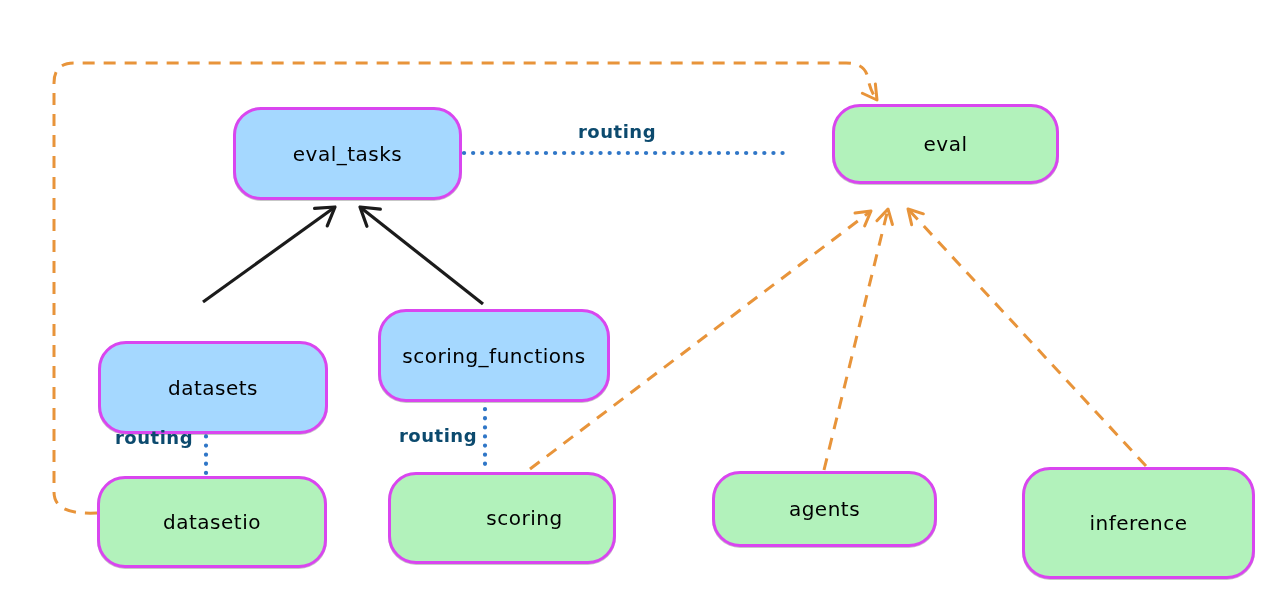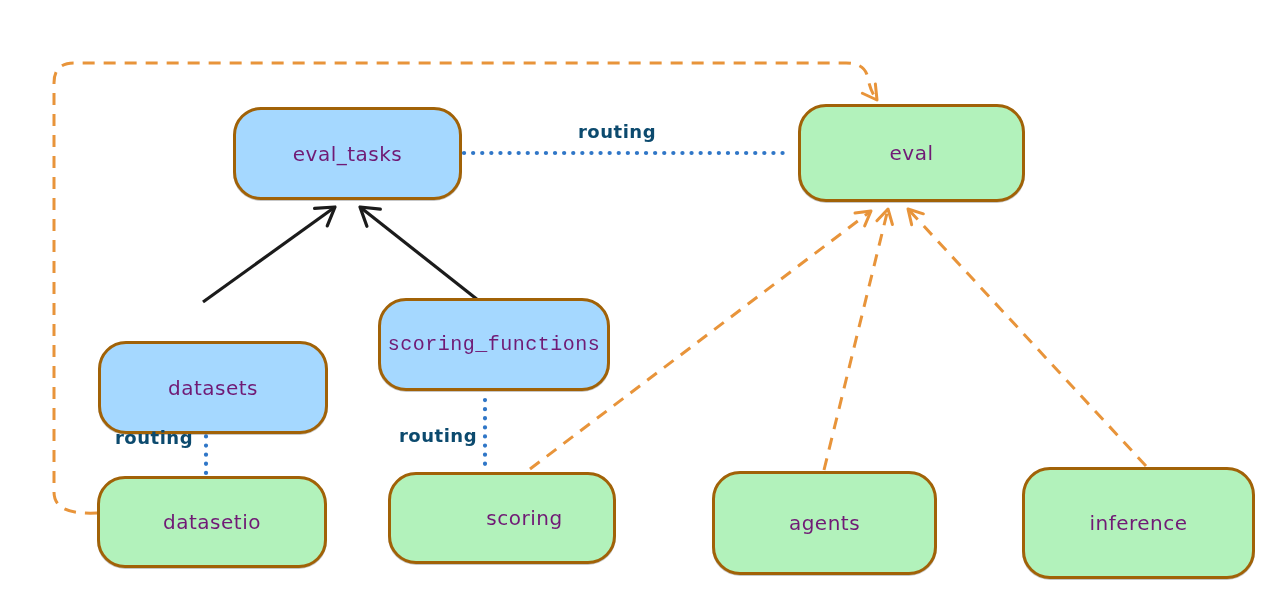--- a/index.html
+++ b/index.html
@@ -13,40 +13,40 @@
   }
   .edge-layer {
     position: absolute;
     inset: 0;
     width: 1280px;
     height: 596px;
   }
   .node {
     position: absolute;
     box-sizing: border-box;
-    border: 3px solid #a16207;
+    border: 3px solid #d946ef;
     border-radius: 28px;
     display: flex;
     align-items: center;
     justify-content: center;
     font-size: 20px;
     letter-spacing: 0.5px;
-    color: #701a75;
+    color: #000000;
     box-shadow: 0 1px 0 rgba(30,30,30,0.25);
   }
   .node.blue  { background: #a5d8ff; }
   .node.green { background: #b2f2bb; }
 
   .node.eval-tasks        { left: 233px; top: 107px; width: 229px; height: 93px; }
-  .node.eval              { left: 798px; top: 104px; width: 227px; height: 98px; }
+  .node.eval              { left: 832px; top: 104px; width: 227px; height: 80px; }
   .node.datasets          { left:  98px; top: 305px; width: 230px; height: 93px; margin-top: 36px; }
-  .node.scoring-functions { left: 378px; top: 298px; width: 232px; height: 93px; font-family: Liberation Mono, monospace; }
+  .node.scoring-functions { left: 378px; top: 309px; width: 232px; height: 93px; }
   .node.datasetio         { left:  97px; top: 476px; width: 230px; height: 92px; }
   .node.scoring           { left: 388px; top: 472px; width: 228px; height: 92px; padding-left: 45px; }
-  .node.agents            { left: 712px; top: 471px; width: 225px; height: 104px; }
+  .node.agents            { left: 712px; top: 471px; width: 225px; height: 76px; }
   .node.inference         { left: 1022px; top: 467px; width: 233px; height: 112px; }
 
   .routing-label {
     position: absolute;
     transform: translate(-50%, -50%);
     color: #0c4a6e;
     font-weight: bold;
     font-size: 18px;
     letter-spacing: 0.5px;
     white-space: nowrap;

